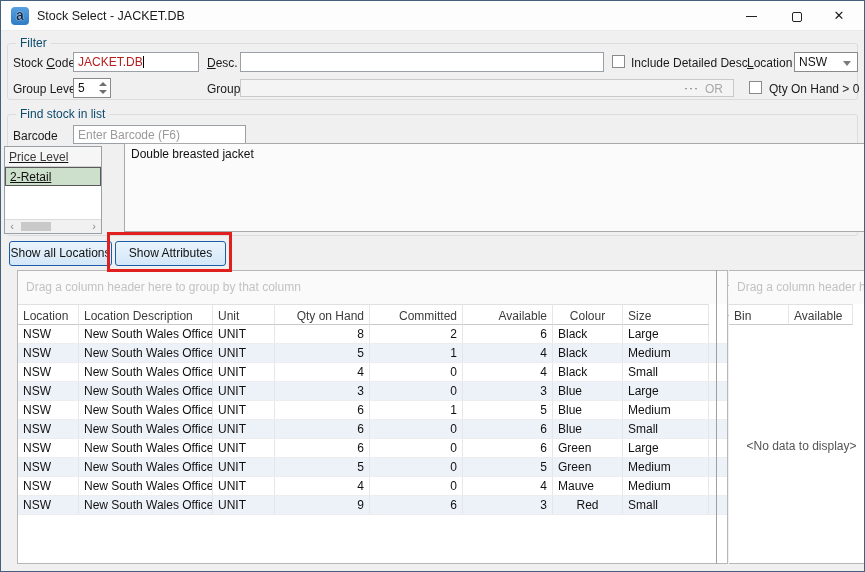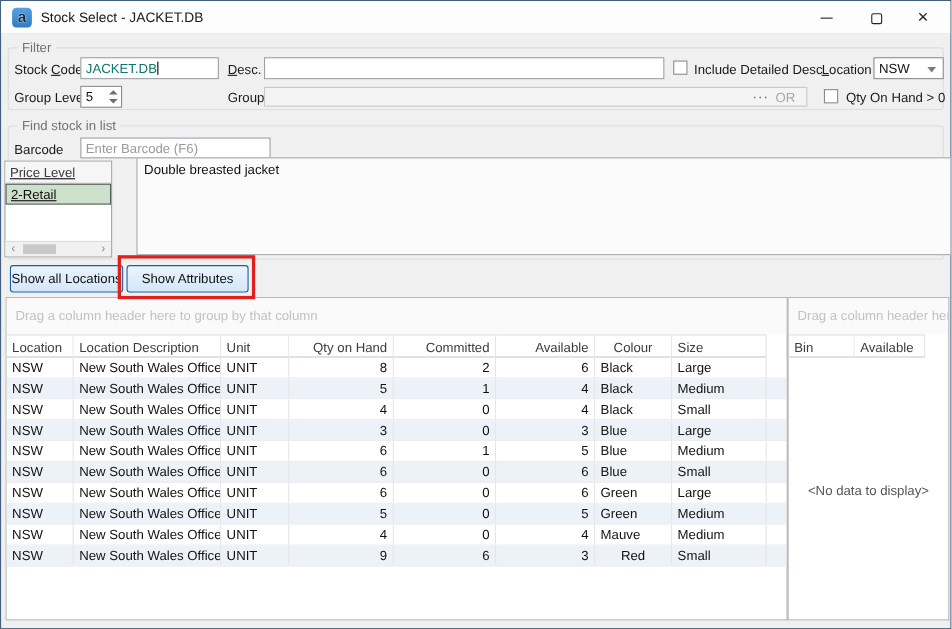--- a/index.html
+++ b/index.html
@@ -14,26 +14,26 @@
             font-size:14px;text-align:center;line-height:17px;
             text-shadow:0 0 1px #fff,0 0 1px #fff;}
   .title-text{position:absolute;left:36px;top:8px;font-size:12.5px;color:#1a1a1a;}
   .win-btn{position:absolute;top:0;width:34px;height:30px;text-align:center;line-height:30px;
            color:#222;font-size:13px;}
   .wb-min{right:96px;} .wb-max{right:50px;} .wb-close{right:8px;}
   .min-glyph{display:inline-block;width:11px;height:0;border-top:1px solid #222;vertical-align:middle;}
   .max-glyph{display:inline-block;width:10px;height:10px;border:1px solid #222;border-radius:2px;vertical-align:middle;}
   
   .groupbox{position:absolute;border:1px solid #dcdcdc;border-radius:3px;}
-  .groupbox .legend{position:absolute;top:-8px;left:8px;background:#f0f0f0;padding:0 4px;color:#737373;}
+  .groupbox .legend{position:absolute;top:-8px;left:8px;background:#f0f0f0;padding:0 4px;color:#0c4a6e;}
   
   .lbl{position:absolute;color:#1a1a1a;white-space:nowrap;}
   .lbl u{text-decoration:underline;}
   .tbox{position:absolute;background:#fff;border:1px solid #9aa0a6;padding:2px 4px;
-        font-family:"Liberation Sans",sans-serif;font-size:12px;color:#0f766e;}
+        font-family:"Liberation Sans",sans-serif;font-size:12px;color:#b91c1c;}
   input.tbox{outline:none;}
   input.tbox::placeholder{color:#9a9a9a;opacity:1;}
   .caret{display:inline-block;width:1px;height:12px;background:#000;vertical-align:-2px;}
   .checkbox{position:absolute;width:13px;height:13px;background:#fff;border:1px solid #8a8a8a;}
   .select{position:absolute;background:#fff;border:1px solid #8a8a8a;padding:2px 4px;}
   .select .chev{position:absolute;right:6px;top:8px;width:0;height:0;
                 border-left:4px solid transparent;border-right:4px solid transparent;
                 border-top:5px solid #7c7c7c;}
   .spinner{position:absolute;background:#fff;border:1px solid #8a8a8a;padding:2px 4px;}
   .spin-arrows{position:absolute;right:3px;top:2px;width:9px;height:14px;}
@@ -60,21 +60,21 @@
   .btn{position:absolute;text-align:center;font-size:12px;color:#111;border-radius:3px;}
   .btn-blue{background:linear-gradient(#eaf4fd,#d3e7f8);border:1px solid #1c5da8;line-height:22px;}
   .btn-gray{background:linear-gradient(#fbfbfb,#eeeeee);border:1px solid #b4b4b4;line-height:22px;margin-top:44px;}
   .run-icon{display:inline-block;width:15px;height:15px;border-radius:50%;vertical-align:-3px;
             background:radial-gradient(circle at 35% 35%,#6fdc6f,#19a019);border:1px solid #127112;
             position:relative;margin-right:6px;}
   .run-icon:after{content:"";position:absolute;left:5px;top:3px;width:0;height:0;
             border-top:4px solid transparent;border-bottom:4px solid transparent;border-left:6px solid #fff;}
   .annotation{position:absolute;border:3px solid #e0201f;pointer-events:none;z-index:20;}
   
-  .grid-container{position:absolute;background:#fff;border:1px solid #b7b7b7;overflow:hidden;}
+  .grid-container{position:absolute;background:#fff;border:1px solid #b7b7b7;overflow:hidden;margin-left:12px;}
   .group-band{height:33px;background:#fafafa;color:#c2c2c2;padding:9px 0 0 8px;
               white-space:nowrap;overflow:hidden;}
   .g-head{display:flex;}
   .g-cell{flex:0 0 auto;padding:2px 5px;border-right:1px solid #e3e6ea;overflow:hidden;
           white-space:nowrap;height:18px;font-size:12px;color:#111;}
   .g-cell.h{height:21px;padding-top:4px;border-top:1px solid #e0e0e0;border-bottom:1px solid #c9c9c9;
             background:#fff;color:#3c3c3c;}
   .g-row{display:flex;border-bottom:1px solid #ecedef;background:#fff;}
   .g-row.alt{background:#edf2f9;}
   .no-data{position:absolute;left:0;right:0;top:168px;text-align:center;color:#555;}

